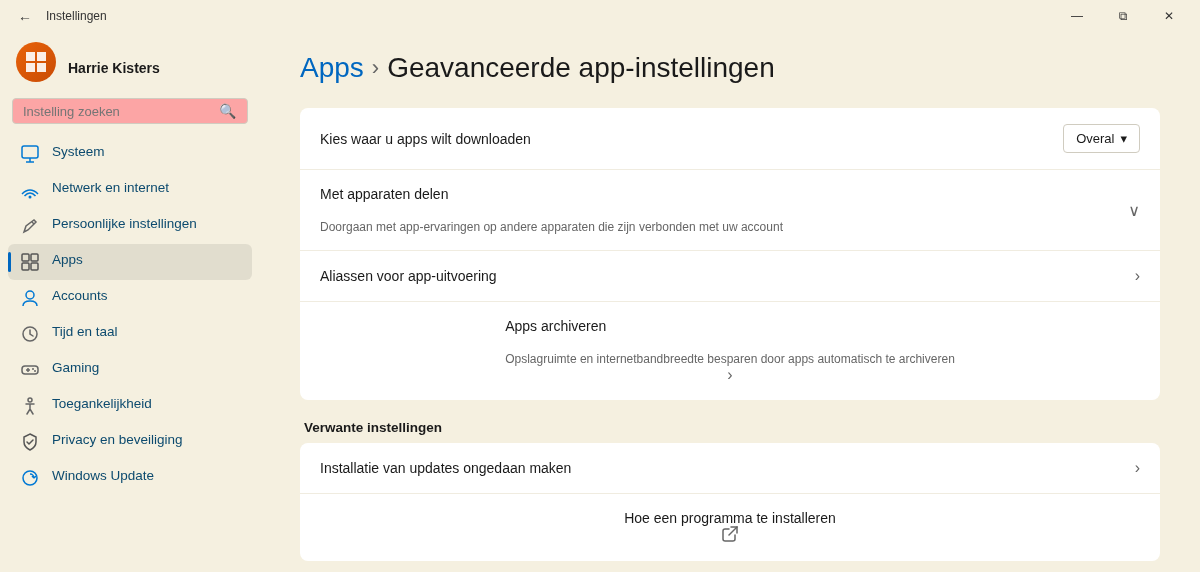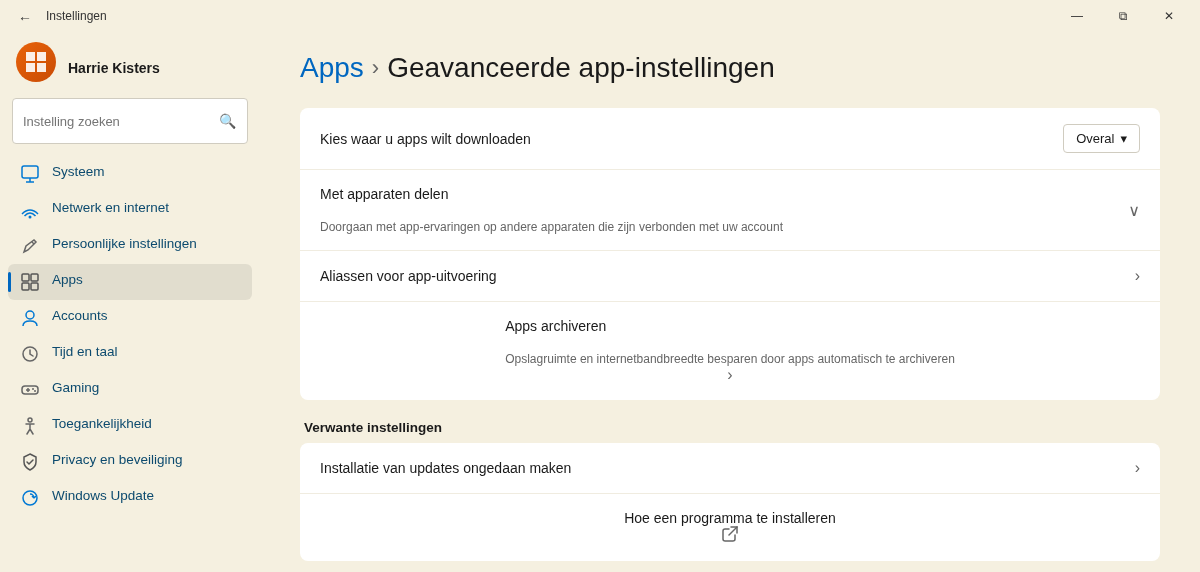--- a/index.html
+++ b/index.html
@@ -99,24 +99,24 @@
       font-size: 14px;
       font-weight: 600;
       color: #1a1a1a;
       margin-top: 12px;
     }
 
     
     .search-box {
       display: flex;
       align-items: center;
-      background: #ffffff;
+      background: #fca5a5;
       border: 1px solid #d0ccc0;
       border-radius: 4px;
-      padding: 14px 10px;
+      padding: 4px 10px;
       margin: 0 4px 12px 4px;
     }
     .search-input {
       border: none;
       outline: none;
       background: transparent;
       font-size: 13px;
       flex: 1;
       color: #333;
     }

